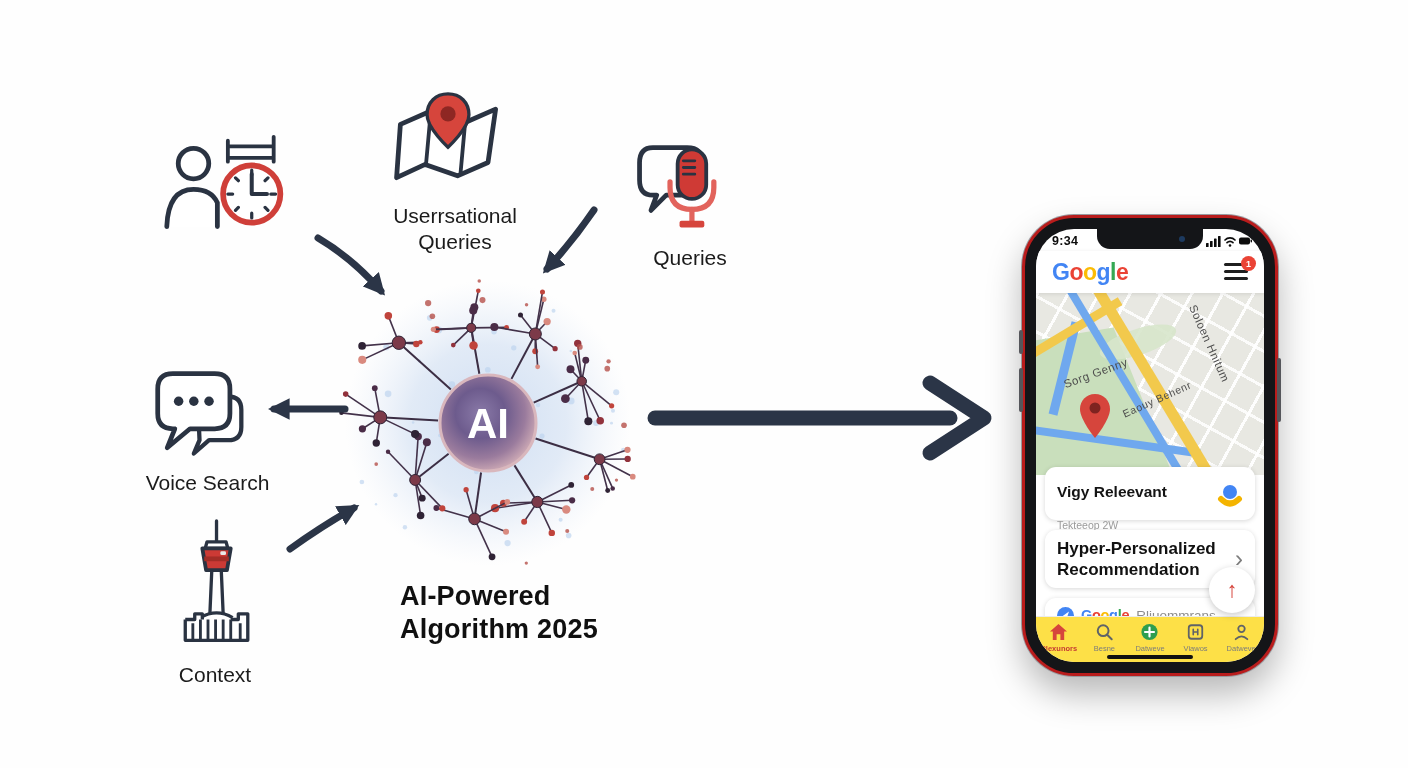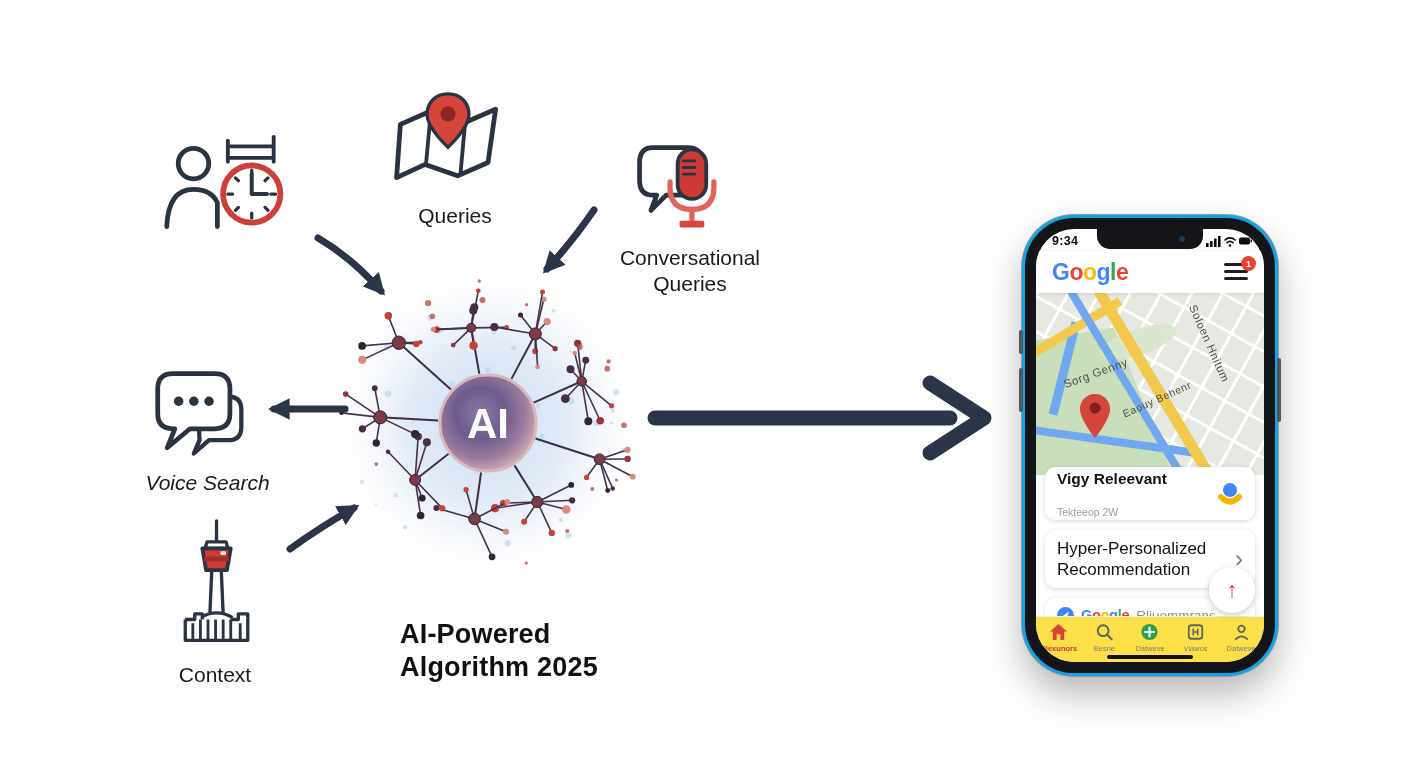--- a/index.html
+++ b/index.html
@@ -6,21 +6,21 @@
   .canvas{position:relative;width:1408px;height:768px;background:#fefefe;overflow:hidden;
           font-family:"Liberation Sans",sans-serif;color:#161616;}
   .abs{position:absolute;}
   
   .node-label{position:absolute;text-align:center;font-size:21px;line-height:26px;color:#1b1b1b;font-weight:500;}
   .diagram-title{position:absolute;font-size:27px;line-height:33px;font-weight:700;color:#101010;letter-spacing:.2px;}
   
   svg.overlay{position:absolute;left:0;top:0;pointer-events:none;}
   
   .phone{position:absolute;left:1022px;top:215px;width:250px;height:455px;border-radius:52px;
-         background:#141518;border:3px solid #0ea5e9;
+         background:#141518;border:3px solid #b91c1c;
          box-shadow:0 0 0 1px #98999e,0 18px 35px rgba(0,0,0,.28);}
   .side-btn{position:absolute;background:#55565b;border-radius:2px;}
   .screen{position:absolute;inset:11px;border-radius:38px;background:#ffffff;overflow:hidden;}
   .notch{position:absolute;top:0;left:50%;transform:translateX(-50%);width:106px;height:20px;
          background:#141518;border-radius:0 0 13px 13px;z-index:30;}
   .notch .cam{position:absolute;right:18px;top:7px;width:6px;height:6px;border-radius:50%;background:#1d3a5f;}
   .statusbar{position:absolute;top:4px;left:16px;right:12px;height:16px;display:flex;
              justify-content:space-between;align-items:center;z-index:31;}
   .statusbar .time{font-size:12.5px;font-weight:700;color:#0c0c0c;letter-spacing:.3px;}
   .p-header{position:absolute;top:22px;left:0;right:0;height:42px;background:#fff;z-index:20;
@@ -38,25 +38,25 @@
          repeating-linear-gradient(119deg, rgba(255,255,255,.95) 0 3px, transparent 3px 27px),
          repeating-linear-gradient(29deg, rgba(255,255,255,.85) 0 3px, transparent 3px 31px);}
   .map .green{position:absolute;inset:0;background:#c9dfbc;clip-path:polygon(0 26%,34% 19%,60% 100%,0 100%);}
   .map .green2{position:absolute;left:62px;top:36px;width:80px;height:26px;background:#d7e6cb;
                border-radius:50%;transform:rotate(-18deg);opacity:.9;}
   .road{position:absolute;transform-origin:center;}
   .map-label{position:absolute;font-size:11.5px;color:#4e4e4e;font-weight:500;letter-spacing:.6px;white-space:nowrap;}
   
   .card{position:absolute;left:9px;right:9px;background:#fff;border-radius:11px;
         box-shadow:0 1px 5px rgba(0,0,0,.16);box-sizing:border-box;z-index:15;}
-  .card1{top:238px;height:53px;padding:9px 12px;display:flex;justify-content:space-between;align-items:center;}
+  .card1{top:238px;height:53px;padding:16px 12px;display:flex;justify-content:space-between;}
   .card1 .t{font-size:15.5px;font-weight:700;color:#141414;}
   .card1 .s{font-size:10.5px;color:#9b9b9b;margin-top:18px;}
   .card2{top:301px;height:58px;padding:7px 12px;display:flex;justify-content:space-between;align-items:center;}
-  .card2 .l{font-size:17px;line-height:21px;font-weight:400;color:#111;}
+  .card2 .l{font-size:17px;line-height:21px;font-weight:700;color:#111;}
   .card2 .chev{font-size:24px;color:#7d7d7d;font-weight:400;}
   .card3{top:369px;height:34px;padding:7px 12px;display:flex;align-items:center;gap:7px;}
   .card3 .brand{font-size:14.5px;font-weight:700;display:flex;letter-spacing:-.3px;}
   .card3 .rest{font-size:13.5px;color:#8d8d8d;}
   .fab{position:absolute;right:9px;top:338px;width:46px;height:46px;border-radius:50%;background:#fff;
        box-shadow:0 2px 7px rgba(0,0,0,.22);display:flex;align-items:center;justify-content:center;
        z-index:18;font-size:22px;font-weight:700;color:#d6453c;}
   
   .p-nav{position:absolute;left:0;right:0;top:387px;bottom:0;background:#fde047;border-top:1px solid #ececec;
          display:flex;z-index:16;}
@@ -337,33 +337,33 @@
       <path d="M318,238 Q352,258 381,291" marker-end="url(#ah)"></path>
       <path d="M594,210 Q572,242 547,269" marker-end="url(#ah)"></path>
       <path d="M345,409 L274,409" marker-end="url(#ah)"></path>
       <path d="M290,549 Q322,526 354,508" marker-end="url(#ah)"></path>
     </g>
     <path d="M655,418 L950,418" stroke="#2b3547" stroke-width="15" stroke-linecap="round" fill="none"></path>
     <path d="M930,383 L984,418 L930,453" stroke="#2b3547" stroke-width="15" stroke-linecap="round" stroke-linejoin="round" fill="none"></path>
   </svg>
 
   <div class="node-label" style="left:360px;top:203px;width:190px;">
+    <div>Userrsational</div>
     <div>Queries</div>
   </div>
   <div class="node-label" style="left:600px;top:245px;width:180px;">
-    <div>Conversational</div>
     <div>Queries</div>
   </div>
-  <div class="node-label" style="left:120px;top:470px;width:175px;font-style:italic;">
+  <div class="node-label" style="left:120px;top:470px;width:175px;">
     <div>Voice Search</div>
   </div>
   <div class="node-label" style="left:130px;top:662px;width:170px;">
     <div>Context</div>
   </div>
-  <div class="diagram-title" style="left:400px;top:580px;width:280px;margin-top:38px;">
+  <div class="diagram-title" style="left:400px;top:580px;width:280px;">
     <div>AI-Powered</div>
     <div>Algorithm 2025</div>
   </div>
 
   <div class="phone">
     <div class="side-btn" style="left:-6px;top:112px;width:4px;height:24px;"></div>
     <div class="side-btn" style="left:-6px;top:150px;width:4px;height:44px;"></div>
     <div class="side-btn" style="right:-6px;top:140px;width:4px;height:64px;"></div>
 
     <div class="screen">

